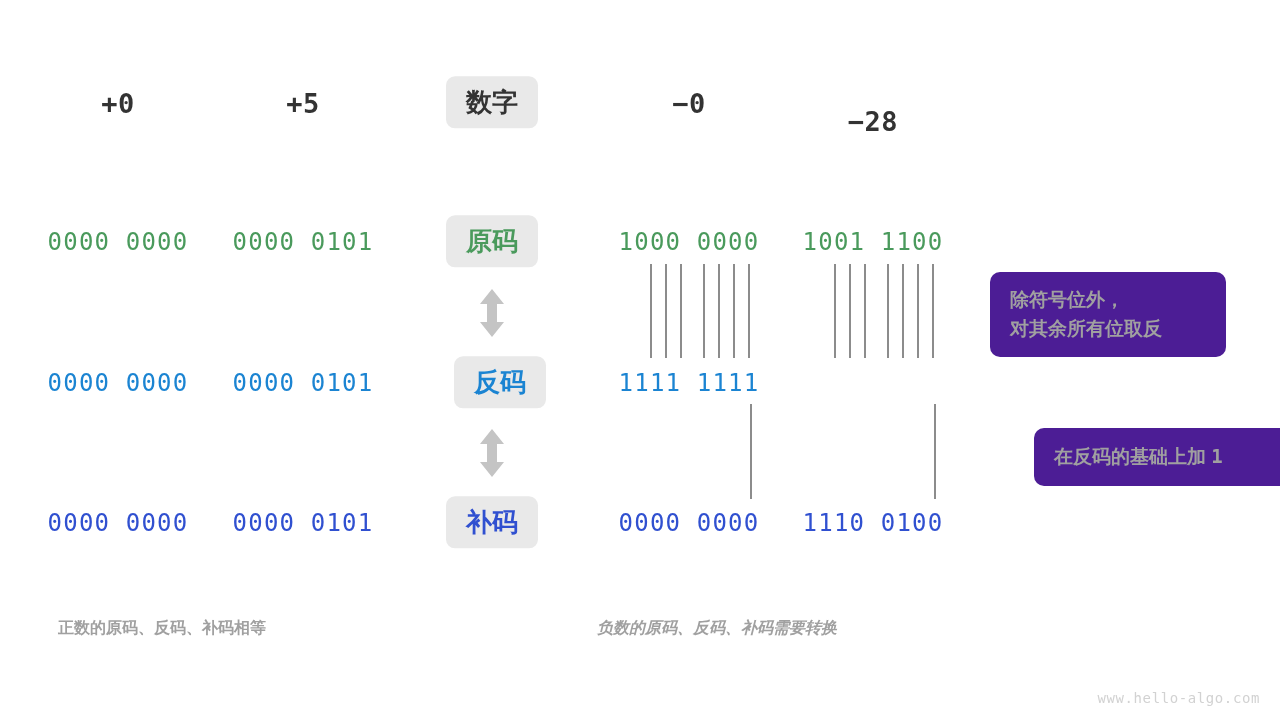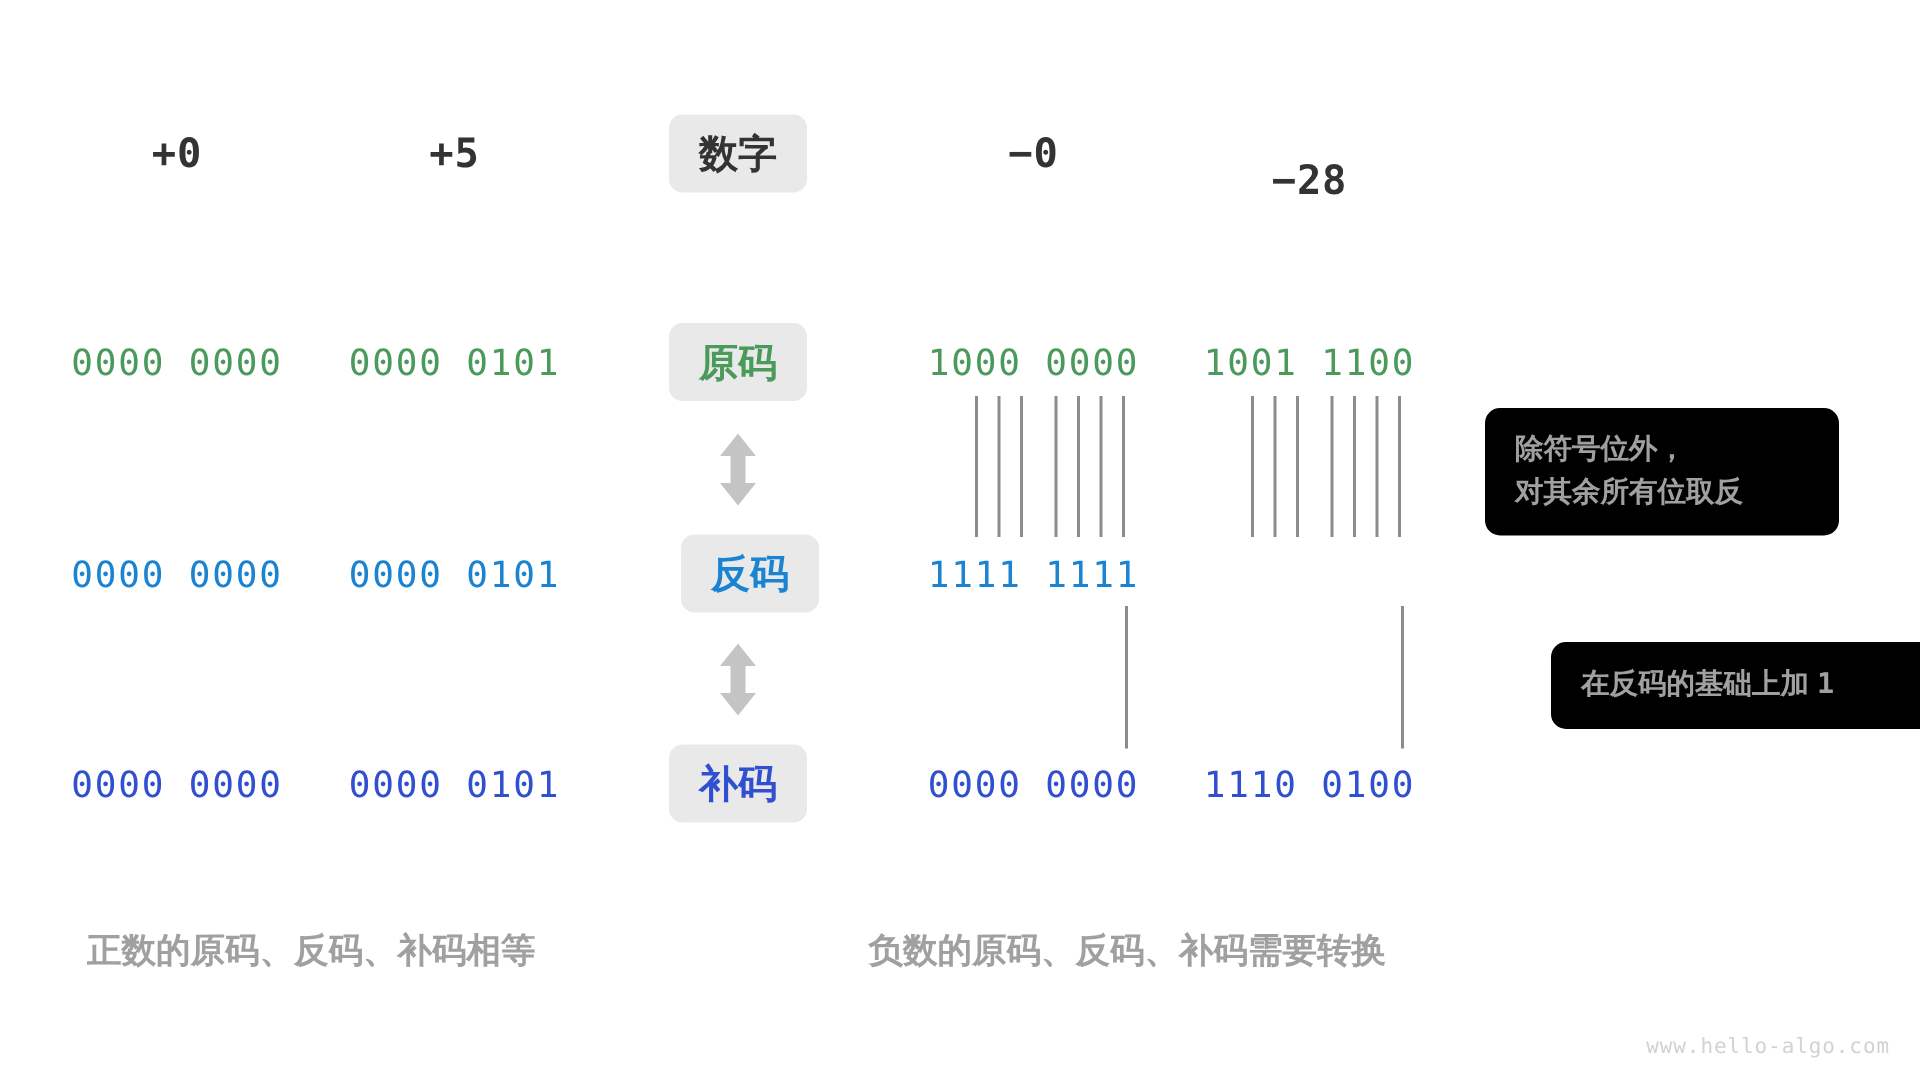--- a/index.html
+++ b/index.html
@@ -74,39 +74,39 @@
   .dbl-arrow {
     position: absolute;
     transform: translate(-50%, -50%);
     width: 34px;
     height: 50px;
   }
 
   
   .note {
     position: absolute;
-    background: #000000;
+    background: #4c1d95;
     border-radius: 10px;
     color: #a0a0a0;
     font-size: 19px;
     font-weight: bold;
     line-height: 1.5;
     padding: 14px 20px;
     white-space: pre-line;
   }
   .note .mono-one {
     font-family: "DejaVu Sans Mono", "Liberation Mono", monospace;
     font-weight: bold;
   }
 
   
   .caption {
     position: absolute;
     color: #a0a0a0;
-    font-size: 23px;
+    font-size: 16px;
     font-weight: bold;
     white-space: nowrap;
   }
 
   
   .watermark {
     position: absolute;
     right: 20px;
     bottom: 14px;
     font-family: "DejaVu Sans Mono", "Liberation Mono", monospace;
@@ -199,17 +199,17 @@
   <div class="conn" style="left:750px; top:404px; height:95px;"></div>
   <div class="conn" style="left:934px; top:404px; height:95px;"></div>
 
   <div class="note" style="left:990px; top:272px; width:196px;">除符号位外，
 对其余所有位取反</div>
 
   <div class="note" style="left:990px; top:428px; width:216px;margin-left:44px;"><span>在反码的基础上加 </span><span class="mono-one">1</span></div>
 
   <div class="caption" style="left:58px; top:618px;">正数的原码、反码、补码相等</div>
 
-  <div class="caption" style="left:579px; top:618px;">负数的原码、反码、补码需要转换</div>
+  <div class="caption" style="left:597px; top:618px;font-style:italic;">负数的原码、反码、补码需要转换</div>
 
   <div class="watermark">www.hello-algo.com</div>
 
 </div>
 
 </body></html>

